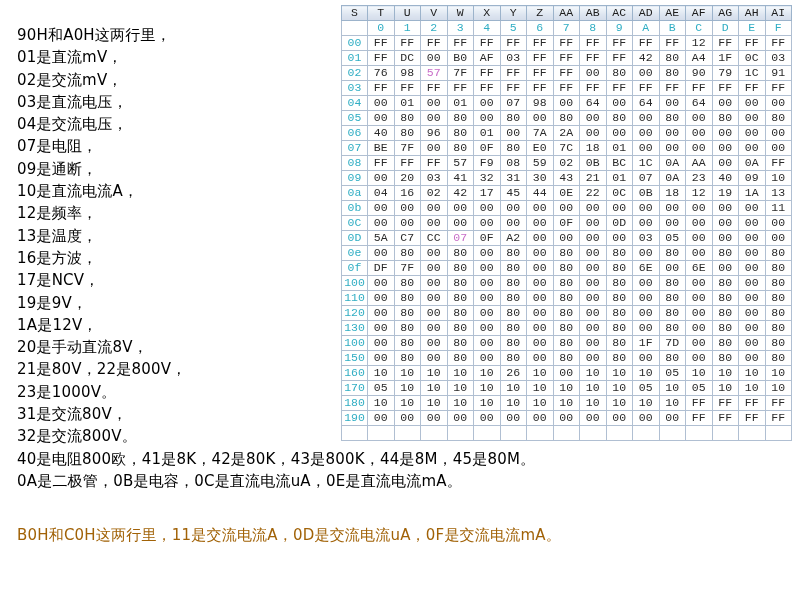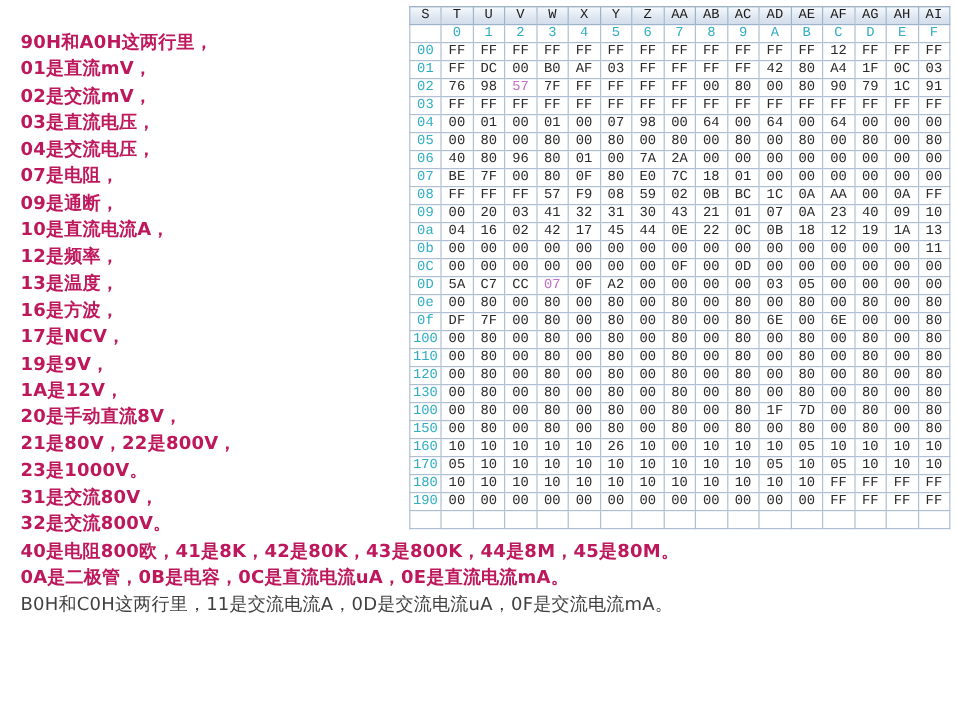--- a/index.html
+++ b/index.html
@@ -10,22 +10,22 @@
   }
 
   
   .notes {
     position:absolute; left:17px; top:24px;
   }
   .note-line {
     font-size:15px; line-height:22.3px; white-space:nowrap;
     letter-spacing:0.2px;
   }
-  .note-red   { color:#be185d;font-weight:bold; }
-  .note-green { color:#404040; }
+  .note-red   { color:#000000; }
+  .note-green { color:#a16207;margin-top:32px; }
 
   
   table.grid {
     position:absolute; left:341px; top:5px;
     border-collapse:collapse; table-layout:fixed;
   }
   table.grid th, table.grid td {
     box-sizing:content-box;
     height:14px; line-height:14px; padding:0;
     font-family:"Liberation Mono", "DejaVu Sans Mono", monospace;

